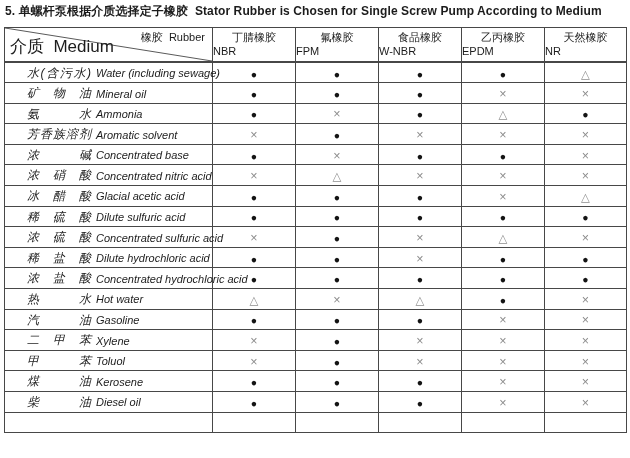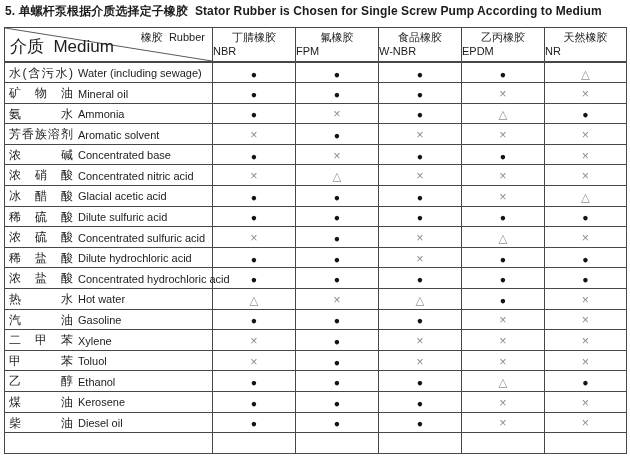--- a/index.html
+++ b/index.html
@@ -22,21 +22,21 @@
   thead th{height:33px;font-weight:normal;vertical-align:middle;
     border-bottom:2px solid var(--border,#474747);}
   .colhead .cnline{font-size:11px;line-height:13px;text-align:center;}
   .colhead .codeline{font-size:11px;line-height:14px;text-align:left;}
   .corner{position:relative;}
   .corner svg{position:absolute;left:0;top:0;width:100%;height:100%;display:block;}
   .corner .tr-label{position:absolute;right:7px;top:2px;font-size:11px;white-space:pre;}
   .corner .bl-label{position:absolute;left:5px;bottom:3px;font-size:17px;white-space:pre;}
   
   tbody tr{height:20.6px;}
-  td.medium{vertical-align:middle;padding-left:4px;white-space:nowrap;}
+  td.medium{vertical-align:middle;padding-left:22px;white-space:nowrap;font-style:italic;}
   td.medium .cn{
     display:inline-block;width:64px;font-size:12px;vertical-align:middle;
     text-align:justify;text-align-last:justify;
   }
   td.medium .en{font-size:11px;margin-left:5px;vertical-align:middle;}
   td.rating{text-align:center;vertical-align:middle;}
   .sym-dot{font-size:10.5px;color:var(--dot,#141414);}
   .sym-cross{font-size:12.5px;color:var(--cross,#8c8c8c);}
   .sym-tri{font-size:11.5px;color:var(--tri,#8f8f8f);}
   tr.phantom td{height:12px;}
@@ -205,28 +205,20 @@
           </tr>
           <tr>
             <td class="medium"><span class="cn">甲苯</span><span class="en">Toluol</span></td>
             <td class="rating"><span class="sym-cross">×</span></td>
             <td class="rating"><span class="sym-dot">●</span></td>
             <td class="rating"><span class="sym-cross">×</span></td>
             <td class="rating"><span class="sym-cross">×</span></td>
             <td class="rating"><span class="sym-cross">×</span></td>
           </tr>
           <tr>
-            <td class="medium"><span class="cn">乙醇</span><span class="en">Ethanol</span></td>
-            <td class="rating"><span class="sym-dot">●</span></td>
-            <td class="rating"><span class="sym-dot">●</span></td>
-            <td class="rating"><span class="sym-dot">●</span></td>
-            <td class="rating"><span class="sym-tri">△</span></td>
-            <td class="rating"><span class="sym-dot">●</span></td>
-          </tr>
-          <tr>
             <td class="medium"><span class="cn">煤油</span><span class="en">Kerosene</span></td>
             <td class="rating"><span class="sym-dot">●</span></td>
             <td class="rating"><span class="sym-dot">●</span></td>
             <td class="rating"><span class="sym-dot">●</span></td>
             <td class="rating"><span class="sym-cross">×</span></td>
             <td class="rating"><span class="sym-cross">×</span></td>
           </tr>
           <tr>
             <td class="medium"><span class="cn">柴油</span><span class="en">Diesel oil</span></td>
             <td class="rating"><span class="sym-dot">●</span></td>

